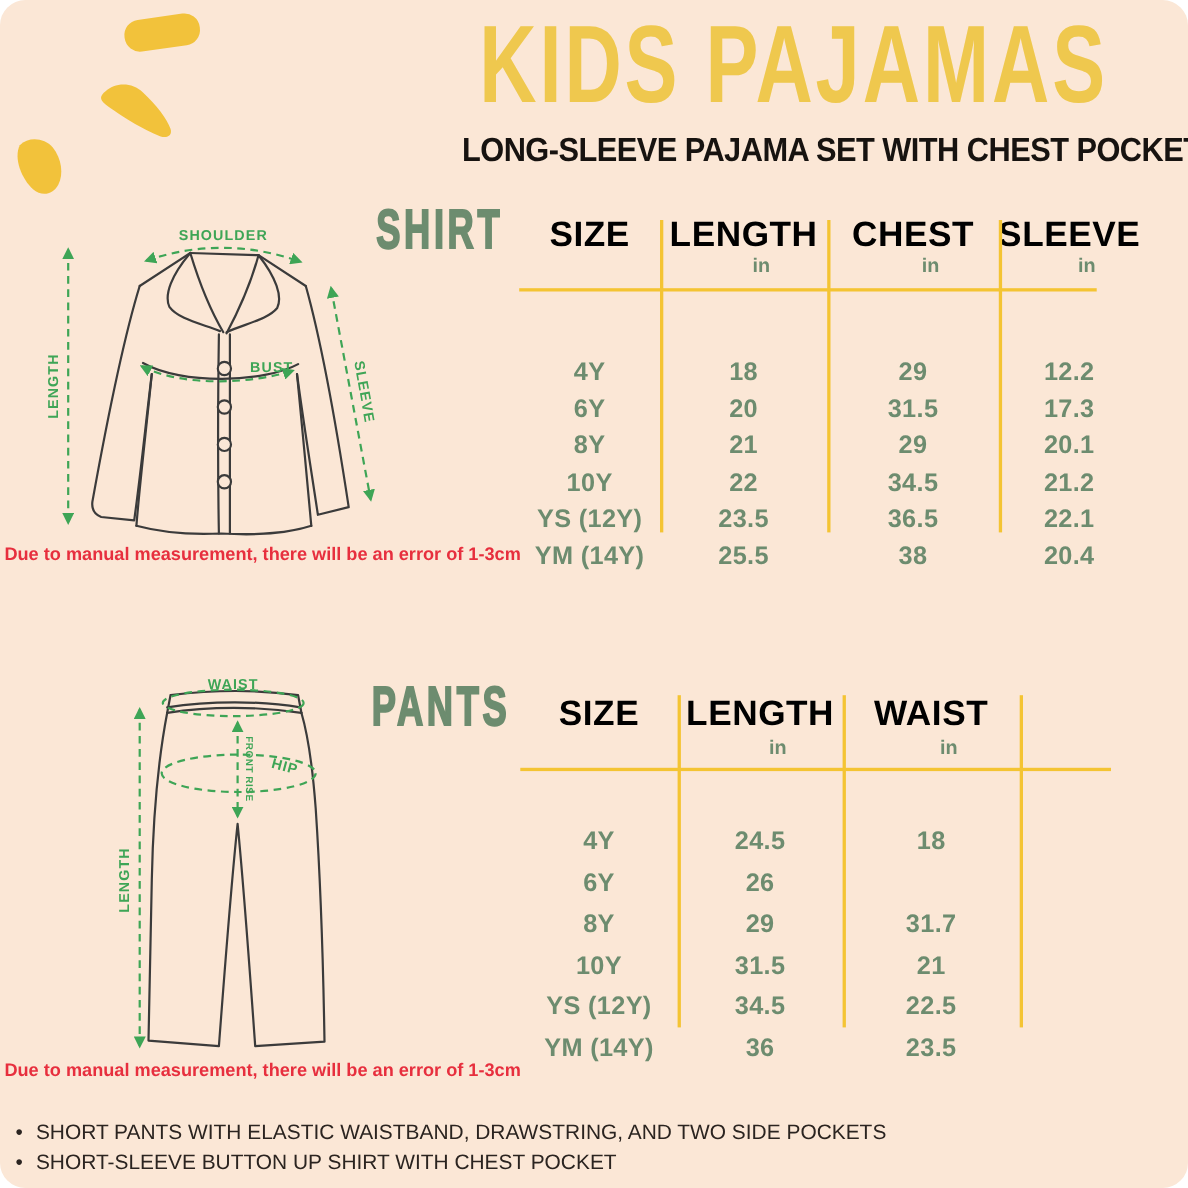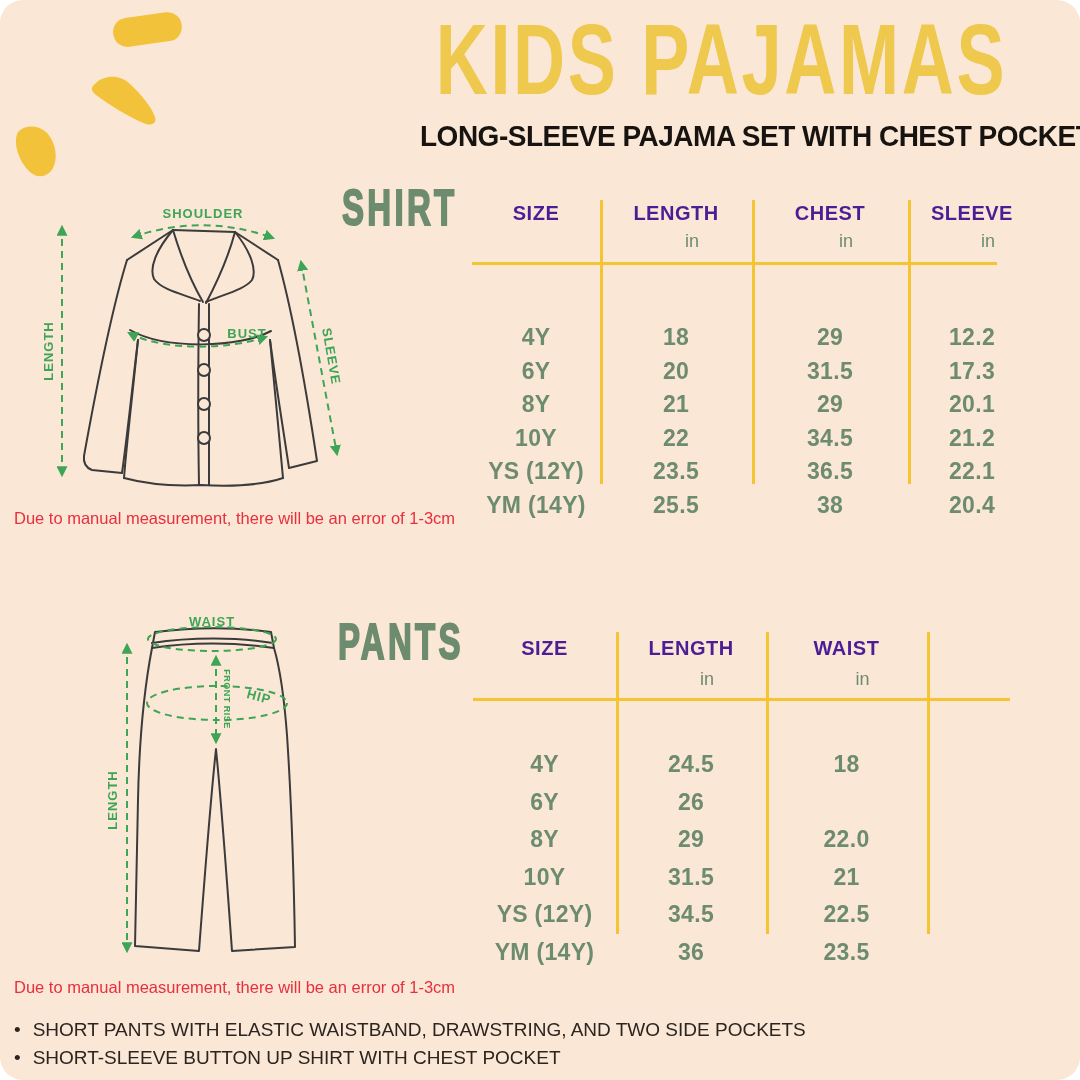--- a/index.html
+++ b/index.html
@@ -44,33 +44,33 @@
   .shirt-table .tr{height:33.5px;}
   .pants-table{left:473px; top:628px; width:537px; height:312px;}
   .pants-table .thead,.pants-table .tr{grid-template-columns:143px 150px 161px 83px;}
   .pants-table .vline{height:302px;}
   .pants-table .hline{top:70px; width:537px;}
   .pants-table .thead{height:70px;}
   .pants-table .tbody{margin-top:9px;}
   .pants-table .tr{height:37.6px;}
   .th{display:flex; flex-direction:column; align-items:center; padding-top:2px;}
   .pants-table .th{padding-top:5px;}
-  .th-label{font-size:20px; font-weight:bold; color:#4c1d95; line-height:30px; letter-spacing:0.5px;}
-  .th-unit{font-size:18px; font-weight:normal; color:#6D8C6F; line-height:22px; margin-top:2px;margin-left:32px;}
+  .th-label{font-size:32px; font-weight:bold; color:#000000; line-height:30px; letter-spacing:0.5px;}
+  .th-unit{font-size:18px; font-weight:bold; color:#6D8C6F; line-height:22px; margin-top:2px;margin-left:32px;}
   .pants-table .th-unit{margin-top:5px;}
   .td{display:flex; align-items:center; justify-content:center;
       font-size:23px; font-weight:bold; color:#6D8C6F; letter-spacing:0.3px;margin-top:44px;}
   
   .shirt-svg{position:absolute; left:0; top:180px;}
   .pants-svg{position:absolute; left:60px; top:600px;}
   .deco-svg{position:absolute; left:0; top:0;}
   
   .note{
-    position:absolute; left:14px; font-size:16.5px; font-weight:normal;
-    color:#E72F3E; white-space:nowrap; line-height:20px;margin-top:14px;
+    position:absolute; left:4px; font-size:16.5px; font-weight:bold;
+    color:#E72F3E; white-space:nowrap; line-height:20px;
   }
   .note.shirt-note{top:494px;}
   .note.pants-note{top:963px;}
   .footer{position:absolute; left:14px; top:1016px; color:#2B2420;}
   .bullet-line{font-size:19px; line-height:28px; white-space:nowrap;}
   .bullet-line::before{content:"•"; margin-right:12px; font-size:19px;}
 </style>
 </head>
 <body>
 
@@ -250,21 +250,21 @@
           <div class="td"></div>
         </div>
       <div class="tr">
           <div class="td">6Y</div>
           <div class="td">26</div>
           <div class="td"></div>
         </div>
       <div class="tr">
           <div class="td">8Y</div>
           <div class="td">29</div>
-          <div class="td">22.0</div>
+          <div class="td">31.7</div>
           <div class="td"></div>
         </div>
       <div class="tr">
           <div class="td">10Y</div>
           <div class="td">31.5</div>
           <div class="td">21</div>
           <div class="td"></div>
         </div>
       <div class="tr">
           <div class="td">YS (12Y)</div>

